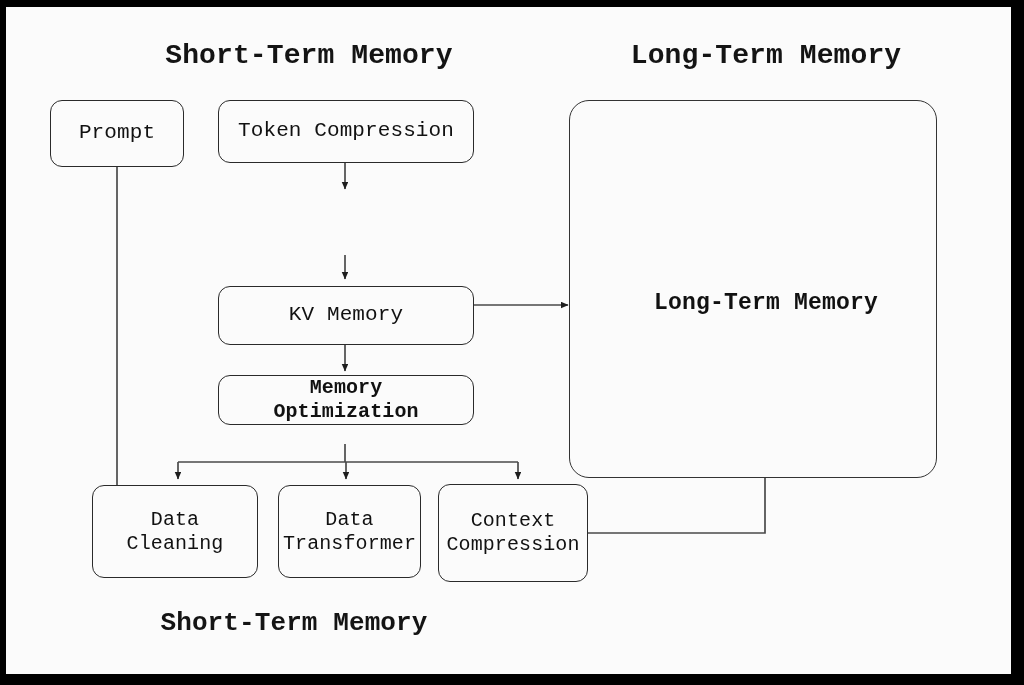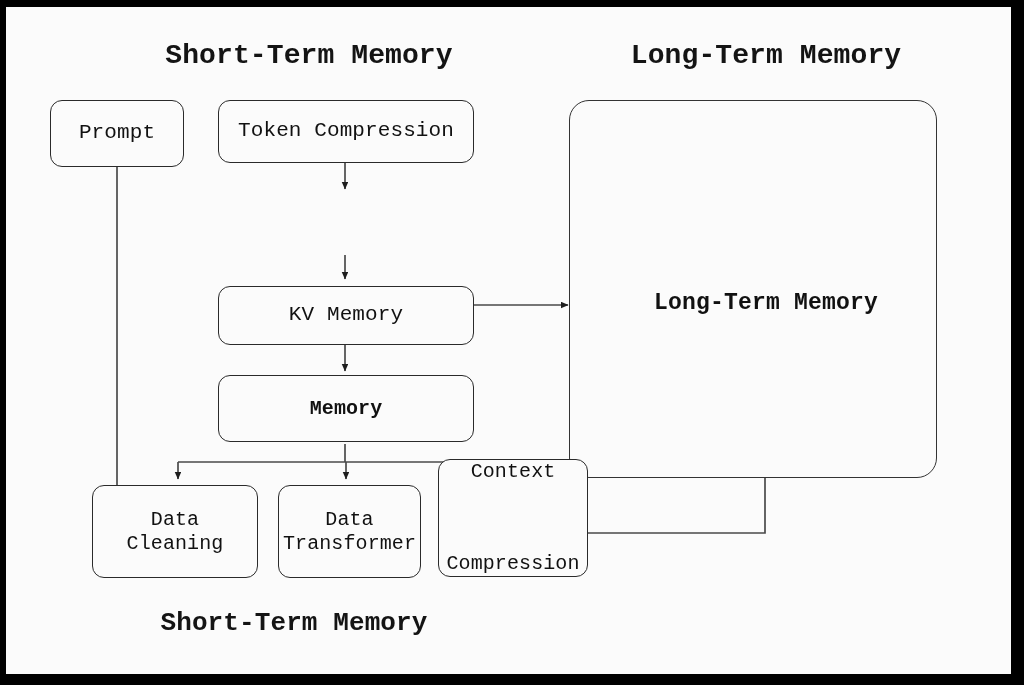--- a/index.html
+++ b/index.html
@@ -134,35 +134,36 @@
 
     <div class="biglabel" style="left:595px; top:283px; width:330px;">Long-Term Memory</div>
 
     <div class="node" style="left:44px; top:93px; width:134px; height:67px;">Prompt</div>
 
     <div class="node" style="left:212px; top:93px; width:256px; height:63px;">Token Compression</div>
 
 
     <div class="node" style="left:212px; top:279px; width:256px; height:59px;">KV Memory</div>
 
-    <div class="node bold two-line" style="left:212px; top:368px; width:256px; height:67px; flex-direction:column;">
+    <div class="node bold two-line" style="left:212px; top:368px; width:256px; height:50px; flex-direction:column;">
       <span>Memory</span>
+      <span>Optimization</span>
     </div>
 
     <div class="node two-line" style="left:86px; top:478px; width:166px; height:93px; flex-direction:column;">
       <span>Data</span>
       <span>Cleaning</span>
     </div>
 
     <div class="node two-line" style="left:272px; top:478px; width:143px; height:93px; flex-direction:column;">
       <span>Data</span>
       <span>Transformer</span>
     </div>
 
-    <div class="node two-line" style="left:432px; top:452px; width:150px; height:118px; flex-direction:column;justify-content:space-between;">
+    <div class="node two-line" style="left:432px; top:477px; width:150px; height:98px; flex-direction:column;">
       <span>Context</span>
       <span>Compression</span>
     </div>
 
   </div>
 
   <div id="frame"></div>
 </div>
 
 </body></html>

